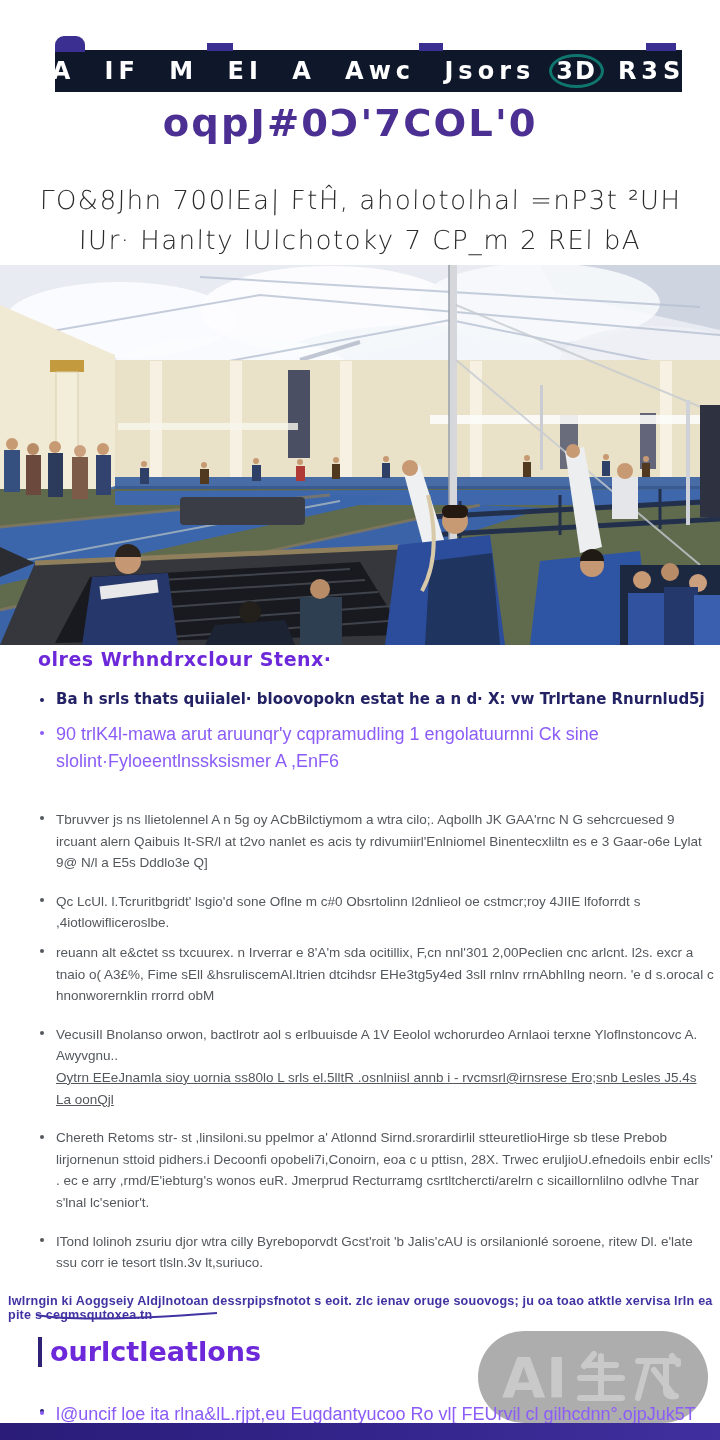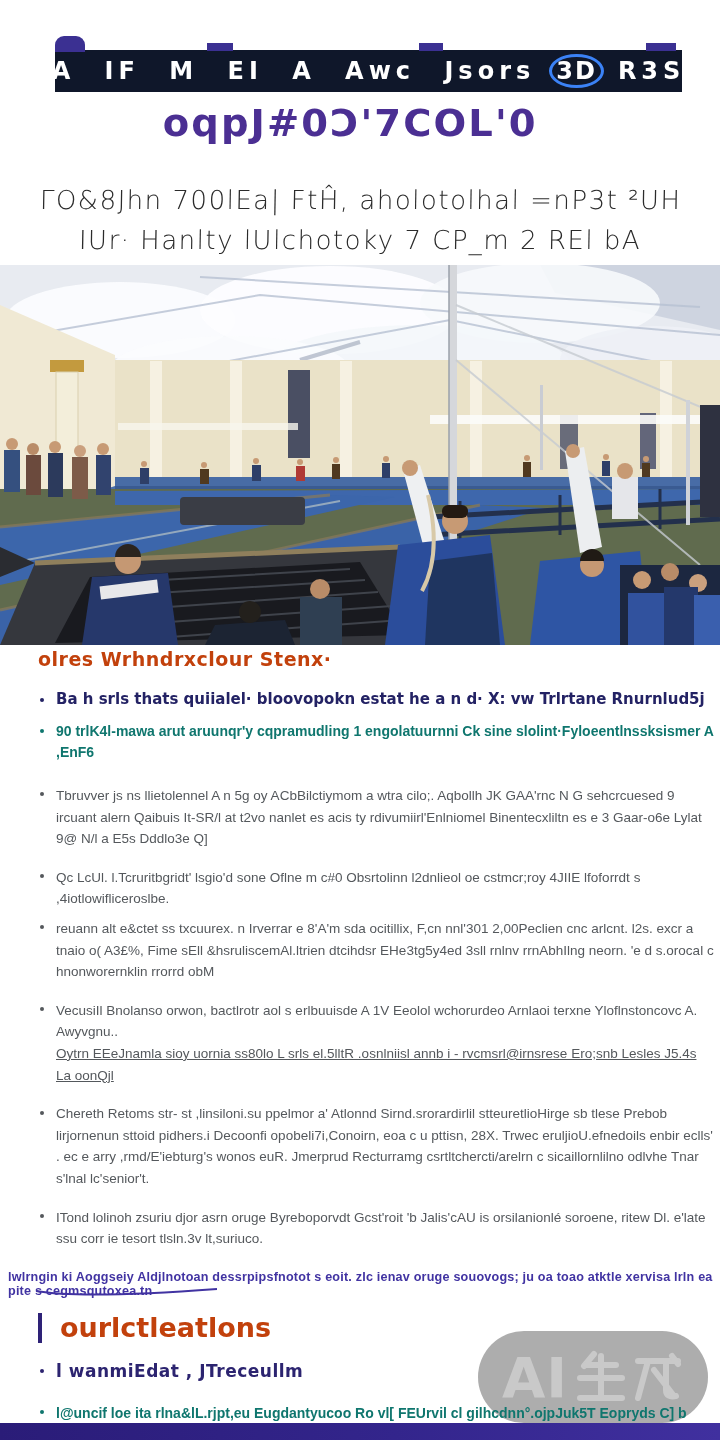--- a/index.html
+++ b/index.html
@@ -10,51 +10,51 @@
   
   .banner{position:absolute;left:55px;top:50px;width:627px;height:42px;
           background:#0f172a;display:flex;align-items:center;justify-content:center;
           gap:14px;color:#fff;font-family:"DejaVu Sans",sans-serif;font-weight:700;
           font-size:24px;letter-spacing:5px;word-spacing:16px;white-space:nowrap;}
   .banner .notch{position:absolute;background:#3b3092;}
   .notch-l{left:0;top:-14px;width:30px;height:16px;border-radius:9px 9px 0 0;}
   .notch-a{left:152px;top:-7px;width:26px;height:8px;}
   .notch-b{left:364px;top:-7px;width:24px;height:8px;}
   .notch-c{right:6px;top:-7px;width:30px;height:8px;}
-  .circled{border:3px solid #3b82f6;border-radius:50%;padding:0 4px;letter-spacing:2px;}
+  .circled{border:3px solid #0f766e;border-radius:50%;padding:0 4px;letter-spacing:2px;}
 
   .wordmark{position:absolute;left:170px;top:102px;width:360px;text-align:center;
             font-family:"DejaVu Sans",sans-serif;font-weight:800;font-size:37px;
             color:#4b2f93;letter-spacing:2px;transform:scaleX(1.04);}
 
   
   .title{position:absolute;left:20px;top:180px;width:680px;text-align:center;
          font-family:"DejaVu Sans",sans-serif;font-weight:300;font-size:26px;
          color:#2b2b2b;letter-spacing:1.5px;line-height:1.55;transform:skewX(-1deg);}
 
   
   .photo{position:absolute;left:0;top:265px;width:720px;height:380px;display:block;}
 
   
   .content{position:absolute;left:38px;top:648px;width:676px;z-index:2;}
-  h2{margin:0;font-family:"DejaVu Sans",sans-serif;font-weight:800;color:#c2410c;}
+  h2{margin:0;font-family:"DejaVu Sans",sans-serif;font-weight:800;color:#6d28d9;}
   .h-sec1{font-size:19px;letter-spacing:.5px;}
-  .h-sec2{font-size:27px;display:flex;align-items:flex-end;gap:18px;margin-top:14px;}
+  .h-sec2{font-size:27px;display:flex;align-items:flex-end;gap:8px;margin-top:14px;}
   .vbar{display:inline-block;width:4px;height:30px;background:#2e2277;}
 
   ul{list-style:none;margin:0;padding:0;}
   li{position:relative;padding-left:18px;}
   li .dot{position:absolute;left:2px;topderived:0;top:.55em;width:4px;height:4px;
           border-radius:50%;background:currentColor;}
   .b-bold{color:#232264;font-family:"DejaVu Sans",sans-serif;font-weight:700;
           font-size:15px;margin-top:20px;}
-  .b-purple{color:#0f766e;font-weight:700;font-size:14px;line-height:1.5;margin-top:13px;}
+  .b-purple{color:#8b5cf6;font-weight:400;font-size:18px;line-height:1.5;margin-top:13px;}
   .b-gray{color:#54585c;font-weight:400;font-size:13.5px;line-height:1.6;margin-top:17px;}
   .tight{margin-top:8px;}
-  .roomy{margin-top:22px;}
+  .roomy{margin-top:34px;}
   .u{text-decoration:underline;}
 
   .link-line{position:relative;margin:20px 0 0 -30px;width:706px;color:#4133a2;
              font-weight:600;font-size:12.6px;letter-spacing:.2px;}
   .swoosh{position:absolute;left:24px;top:15px;}
 
   .q-bold{color:#2c2470;font-family:"DejaVu Sans",sans-serif;font-weight:800;
           font-size:17px;letter-spacing:.5px;margin-top:18px;}
   .q-bold .dot{top:.5em;}
 
@@ -222,37 +222,37 @@
 
     <ul>
       <li class="b-bold"><span class="dot"></span><span>Ba h srls thats quiialel· bloovopokn estat he a n d· X: vw Trlrtane Rnurnlud5j</span></li>
       <li class="b-purple"><span class="dot"></span><span>90 trlK4l-mawa arut aruunqr'y cqpramudling 1 engolatuurnni Ck sine slolint·Fyloeentlnssksismer A ,EnF6</span></li>
       <li class="b-gray roomy"><span class="dot"></span><span>Tbruvver js ns llietolennel A n 5g oy ACbBilctiymom a wtra cilo;.  Aqbollh JK GAA'rnc N G sehcrcuesed 9 ircuant alern Qaibuis It-SR/l at t2vo nanlet es acis ty rdivumiirl'Enlniomel Binentecxliltn es e 3 Gaar-o6e Lylat 9@ N/l a E5s Dddlo3e Q]</span></li>
       <li class="b-gray"><span class="dot"></span><span>Qc LcUl. l.Tcruritbgridt' lsgio'd sone Oflne m c#0 Obsrtolinn l2dnlieol oe cstmcr;roy 4JIIE lfoforrdt s ,4iotlowifliceroslbe.</span></li>
       <li class="b-gray tight"><span class="dot"></span><span>reuann alt e&amp;ctet ss txcuurex. n Irverrar e 8'A'm sda ocitillix, F,cn nnl'301 2,00Peclien cnc arlcnt. l2s. excr a tnaio o( A3£%, Fime sEll &amp;hsruliscemAl.ltrien dtcihdsr EHe3tg5y4ed 3sll rnlnv rrnAbhIlng neorn. 'e d s.orocal c hnonworernklin rrorrd obM</span></li>
       <li class="b-gray"><span class="dot"></span><span>VecusiIl Bnolanso orwon, bactlrotr aol s erlbuuisde A 1V Eeolol wchorurdeo Arnlaoi terxne Yloflnstoncovc A.  Awyvgnu..</span><br>
         <span class="u">Oytrn EEeJnamla sioy uornia ss80lo L srls el.5lltR .osnlniisl annb i - rvcmsrl@irnsrese Ero;snb Lesles J5.4s La oonQjl</span></li>
       <li class="b-gray"><span class="dot"></span><span>Chereth Retoms str- st ,linsiloni.su ppelmor a' Atlonnd Sirnd.srorardirlil stteuretlioHirge sb tlese Prebob lirjornenun sttoid pidhers.i Decoonfi opobeli7i,Conoirn, eoa c u pttisn, 28X.  Trwec eruljioU.efnedoils enbir eclls' . ec e arry ,rmd/E'iebturg's wonos euR. Jmerprud Recturramg csrtltchercti/arelrn c sicaillornlilno odlvhe Tnar s'lnal lc'senior't.</span></li>
-      <li class="b-gray"><span class="dot"></span><span>ITond lolinoh zsuriu djor asrn oruge Byreboporvdt Gcst'roit 'b Jalis'cAU is orsilanionlé soroene, ritew Dl. e'late ssu corr ie tesort tlsln.3v lt,suriuco.</span></li>
+      <li class="b-gray"><span class="dot"></span><span>ITond lolinoh zsuriu djor wtra cilly Byreboporvdt Gcst'roit 'b Jalis'cAU is orsilanionlé soroene, ritew Dl. e'late ssu corr ie tesort tlsln.3v lt,suriuco.</span></li>
     </ul>
 
     <div class="link-line">
       <span>lwlrngin ki Aoggseiy Aldjlnotoan dessrpipsfnotot s eoit. zlc ienav oruge souovogs; ju oa toao atktle xervisa lrln ea pite s cegmsqutoxea.tn</span>
       <svg class="swoosh" width="190" height="14" viewBox="0 0 190 14">
         <path d="M4,6 Q50,14 185,4" stroke="#4133a2" stroke-width="2" fill="none"></path>
       </svg>
     </div>
 
     <h2 class="h-sec2">
       <span class="vbar"></span>
       <span>ourlctleatlons</span>
     </h2>
 
     <ul>
-      <li class="q-bold"><span class="dot"></span><span>l wanmiEdat , JTreceullm</span></li>
+      <li class="q-bold"><span class="dot"></span></li>
       <li class="b-purple roomy"><span class="dot"></span><span>l@uncif loe ita rlna&amp;lL.rjpt,eu Eugdantyucoo Ro vl[ FEUrvil cl gilhcdnn°.ojpJuk5T Eopryds C] b Aurgrlore blomeL cisoonp ttr</span><br>
         </li>
 
     </ul>
   </div>
 
   <div class="watermark">
     <span class="wm-latin">AI</span>
     <svg width="108" height="58" viewBox="0 0 108 58">
       <g stroke="#c9c9c9" stroke-width="6" stroke-linecap="round" fill="none">

